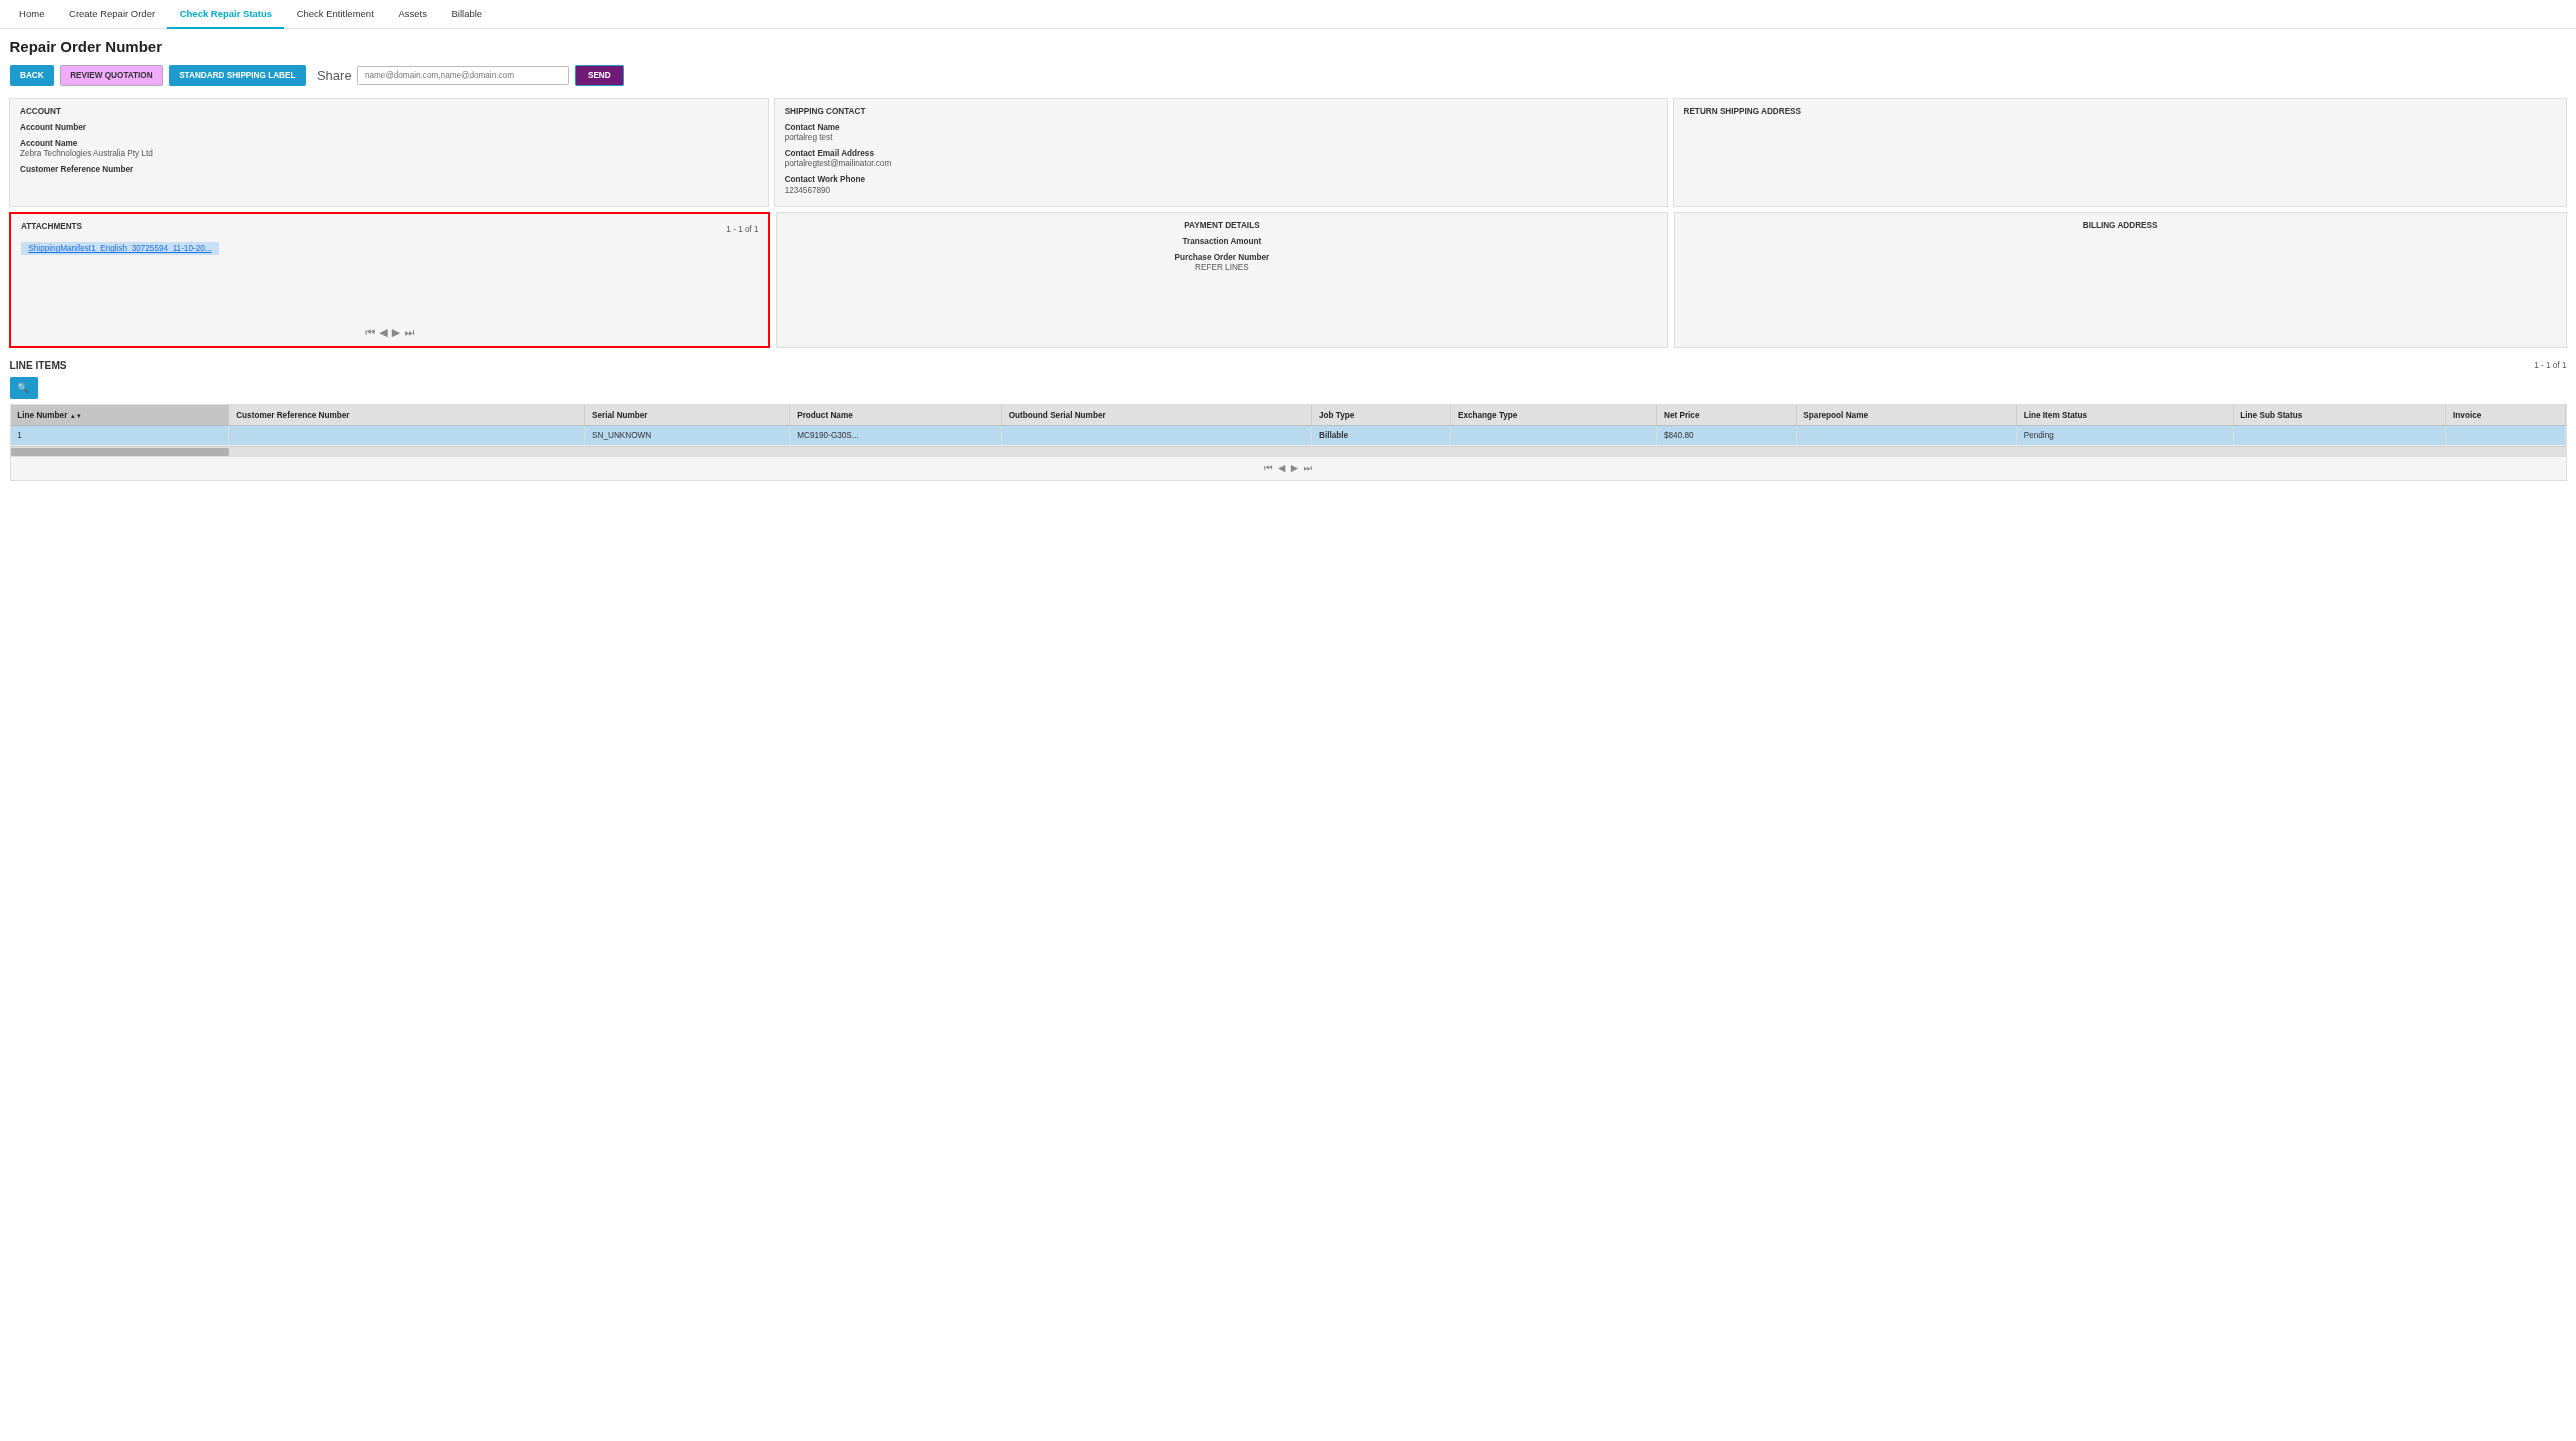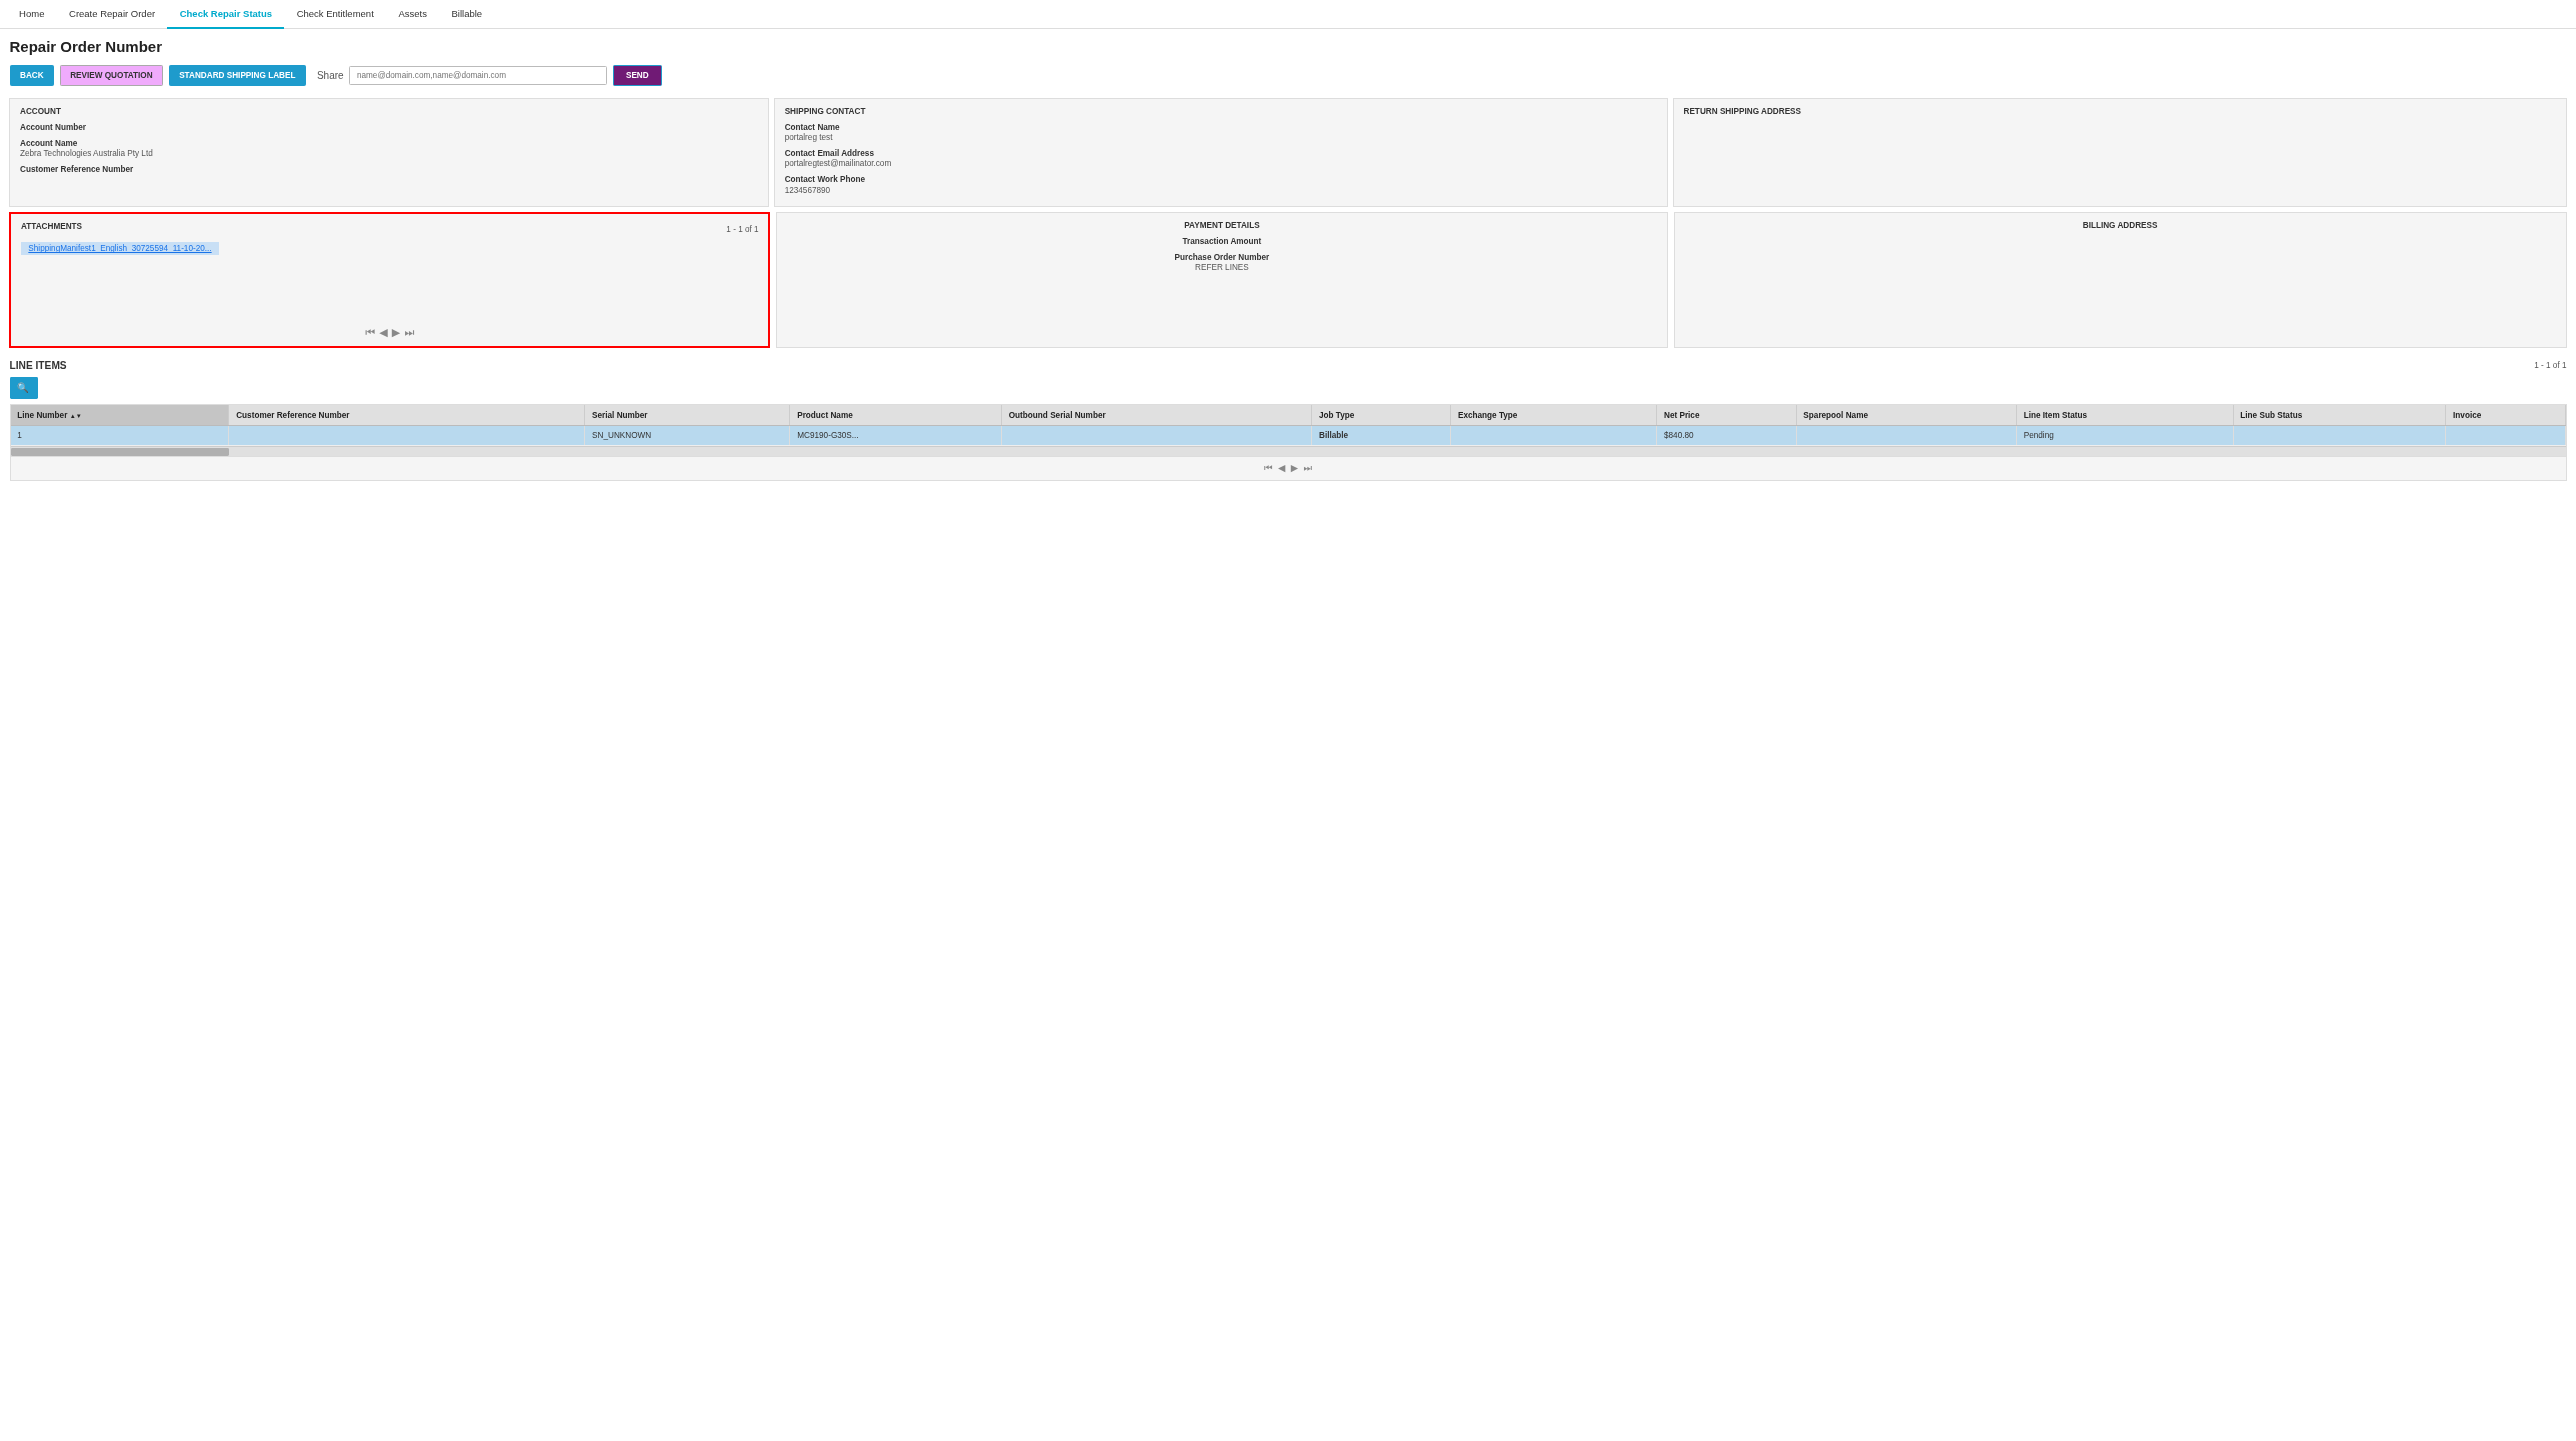--- a/index.html
+++ b/index.html
@@ -11,22 +11,22 @@
     .nav-item.active { color: #00aacc; border-bottom: 2px solid #00aacc; font-weight: bold; }
 
     
     .page-header { padding: 9.5px 9.5px 4.1px 9.5px; }
     .page-title { font-size: 15px; font-weight: bold; color: #222; }
 
     
     .toolbar { display: flex; align-items: center; padding: 5.5px 9.5px 9.5px 9.5px; gap: 5.5px; }
     .btn { padding: 4.8px 9.5px; font-size: 8.2px; font-weight: bold; border: 0.7px solid #aaa; background: #f0abfc; cursor: pointer; color: #333; border-radius: 1.4px; }
     .btn-blue { background: #1e9bcc; color: #fff; border-color: #1e9bcc; }
-    .share-label { font-size: 10px; margin-left: 5.5px; color: #555; }
-    .share-input { border: 0.7px solid #bbb; padding: 4.1px 6.8px; width: 258px; font-size: 8.2px; color: #888; border-radius: 1.4px; }
+    .share-label { font-size: 13px; margin-left: 5.5px; color: #555; }
+    .share-input { border: 0.7px solid #bbb; padding: 4.1px 6.8px; width: 212px; font-size: 8.2px; color: #888; border-radius: 1.4px; }
     .send-btn { background: #701a75; color: #fff; border: 0.7px solid #1e9bcc; padding: 4.8px 12.3px; font-size: 8.2px; font-weight: bold; cursor: pointer; border-radius: 1.4px; }
     .section-box { flex: 1; border: 0.7px solid #ddd; padding: 8.2px 9.5px; min-height: 109px; background: #f5f5f5; margin: 2.7px; }
     .section-box.attachments { border: 2px solid red; background: #f5f5f5; position: relative; min-height: 136px; }
     .section-title { font-size: 8.2px; font-weight: bold; text-transform: uppercase; color: #333; margin-bottom: 5.5px; }
     .section-field-label { font-size: 8.2px; font-weight: bold; color: #333; margin-top: 6.8px; margin-bottom: 1.4px; }
     .section-field-value { font-size: 8.2px; color: #555; }
 
     
     .attachments-header { display: flex; justify-content: space-between; align-items: center; margin-bottom: 5.5px; }
     .attachments-count { font-size: 8.2px; color: #555; }

